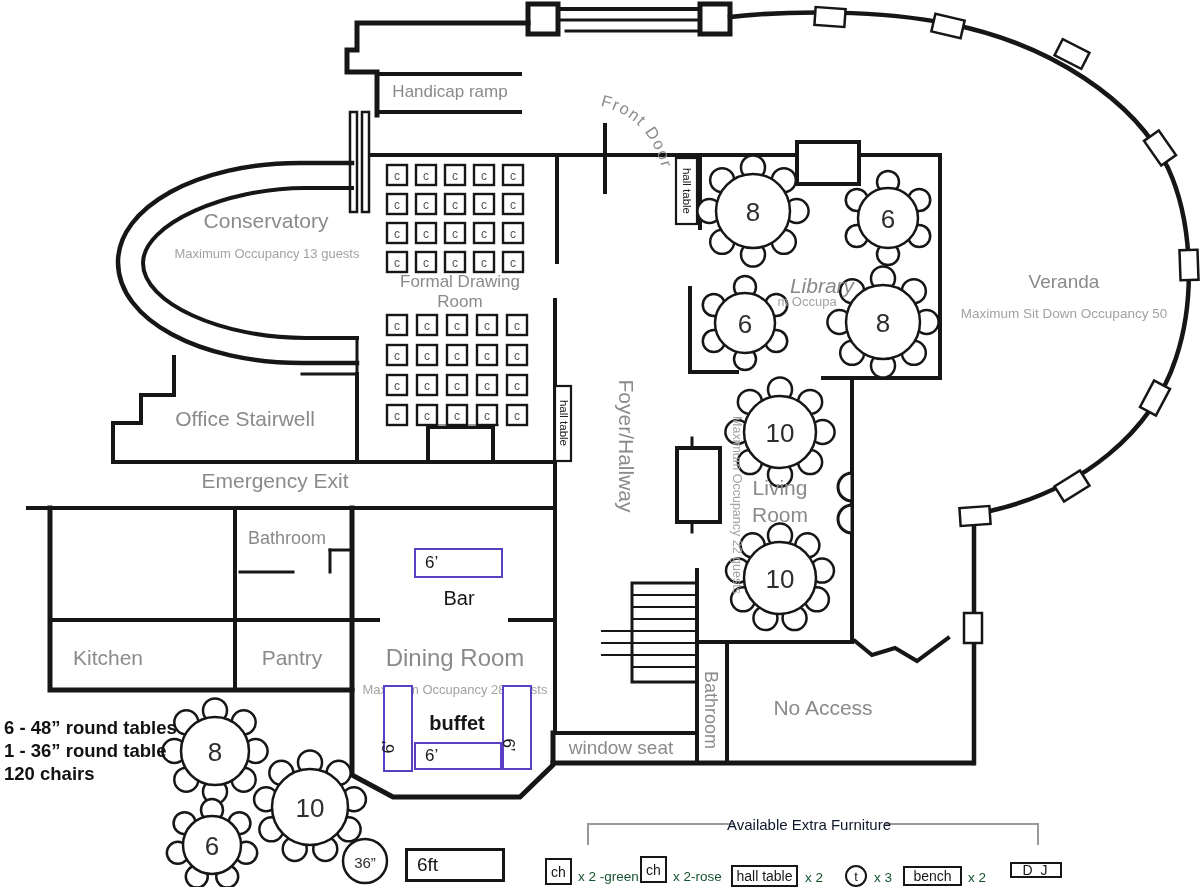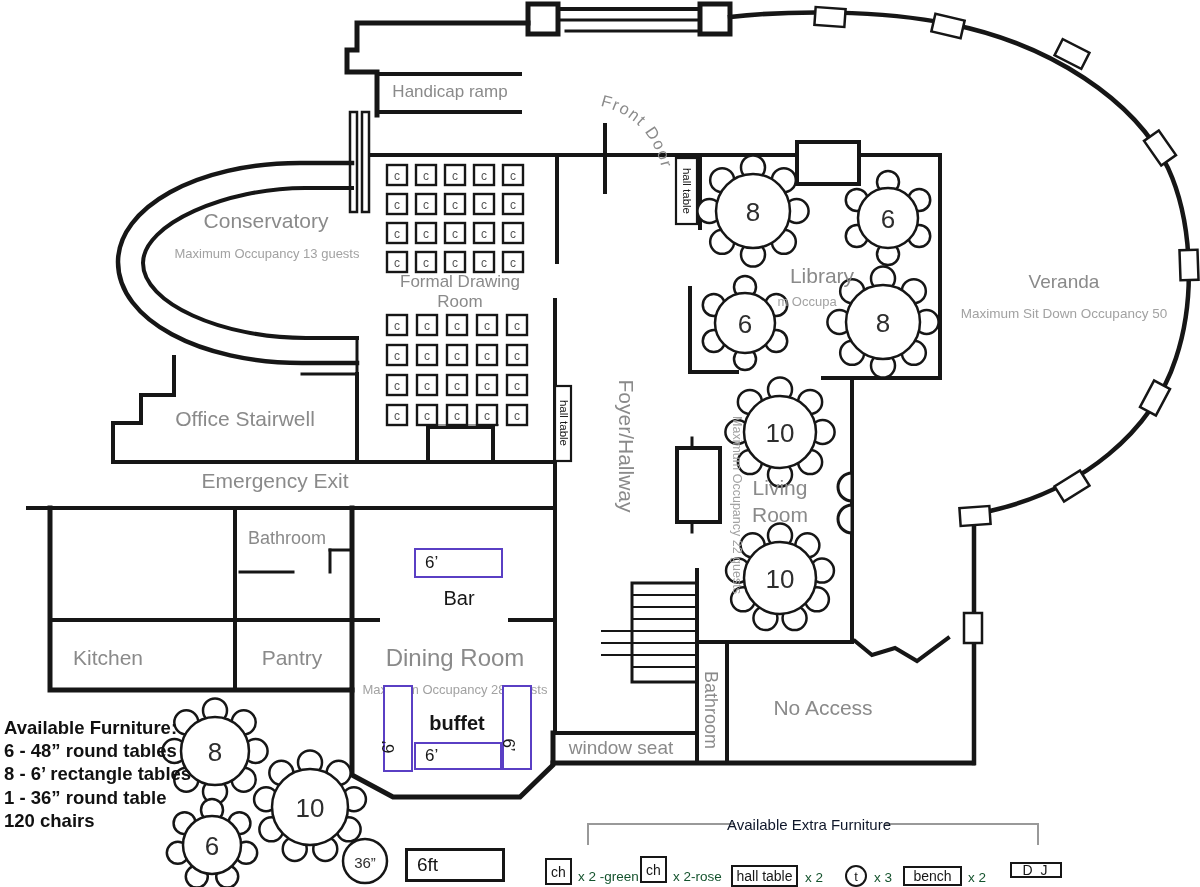--- a/index.html
+++ b/index.html
@@ -357,21 +357,21 @@
 <div class="lbl occ" style="left:267px;top:254px;font-size:13px;">Maximum Occupancy 13 guests</div>
 <div class="lbl center" style="left:460px;top:292px;width:150px;font-size:17px;">Formal Drawing Room</div>
 <div class="lbl" style="left:245px;top:419px;font-size:21px;">Office Stairwell</div>
 <div class="lbl" style="left:275px;top:481px;font-size:21px;">Emergency Exit</div>
 <div class="lbl" style="left:287px;top:538px;font-size:18px;">Bathroom</div>
 <div class="lbl" style="left:108px;top:658px;font-size:21px;">Kitchen</div>
 <div class="lbl" style="left:292px;top:658px;font-size:21px;">Pantry</div>
 <div class="lbl" style="left:455px;top:658px;font-size:24px;">Dining Room</div>
 <div class="lbl occ under" style="left:455px;top:690px;font-size:13px;">Maximum Occupancy 28 guests</div>
 <div class="lbl rot90" style="left:626px;top:446px;font-size:21px;">Foyer/Hallway</div>
-<div class="lbl" style="left:822px;top:276px;font-size:21px;">Library</div>
+<div class="lbl" style="left:822px;top:286px;font-size:21px;font-style:italic;">Library</div>
 <div class="lbl occ" style="left:807px;top:302px;font-size:13px;">m Occupa</div>
 <div class="lbl center" style="left:780px;top:501px;width:76px;font-size:21px;line-height:27px;">Living Room</div>
 <div class="lbl occ rot90" style="left:737px;top:505px;font-size:12.5px;">Maximum Occupancy 22 guests</div>
 <div class="lbl" style="left:1064px;top:282px;font-size:19px;">Veranda</div>
 <div class="lbl occ" style="left:1064px;top:314px;font-size:13.5px;">Maximum Sit Down Occupancy 50</div>
 <div class="lbl rot90" style="left:711px;top:710px;font-size:18px;">Bathroom</div>
 <div class="lbl" style="left:823px;top:708px;font-size:21px;">No Access</div>
 <div class="lbl" style="left:621px;top:748px;font-size:19px;">window seat</div>
 <div class="lbl black rot90" style="left:686px;top:191px;font-size:11.5px;">hall table</div>
 <div class="lbl black rot90" style="left:563px;top:423px;font-size:11.5px;">hall table</div>
@@ -386,23 +386,21 @@
 </div>
 <div class="ptable" style="left:502px;top:685px;width:30px;height:85px;">
   <span class="sz rot90" style="left:4px;top:58px;">6’</span>
 </div>
 <div class="ptable" style="left:414px;top:742px;width:88px;height:28px;">
   <span class="sz" style="left:9px;top:2px;">6’</span>
 </div>
 <div class="lbl black" style="left:457px;top:723px;font-size:20px;font-weight:600;">buffet</div>
 
 <div class="furn-list">
-  <div>Available Furniture:</div>
   <div>6 - 48” round tables</div>
-  <div>8 - 6’ rectangle tables</div>
   <div>1 - 36” round table</div>
   <div>120 chairs</div>
 </div>
 
 <div class="lbox" style="left:405px;top:848px;width:100px;height:34px;border-width:3px;justify-content:flex-start;padding-left:9px;font-size:19px;">
   <span>6ft</span>
 </div>
 
 <div class="bracket" style="left:587px;top:823px;width:146px;border-top:2px solid #999;border-left:2px solid #999;"></div>
 <div class="bracket" style="left:885px;top:823px;width:152px;border-top:2px solid #999;border-right:2px solid #999;"></div>

